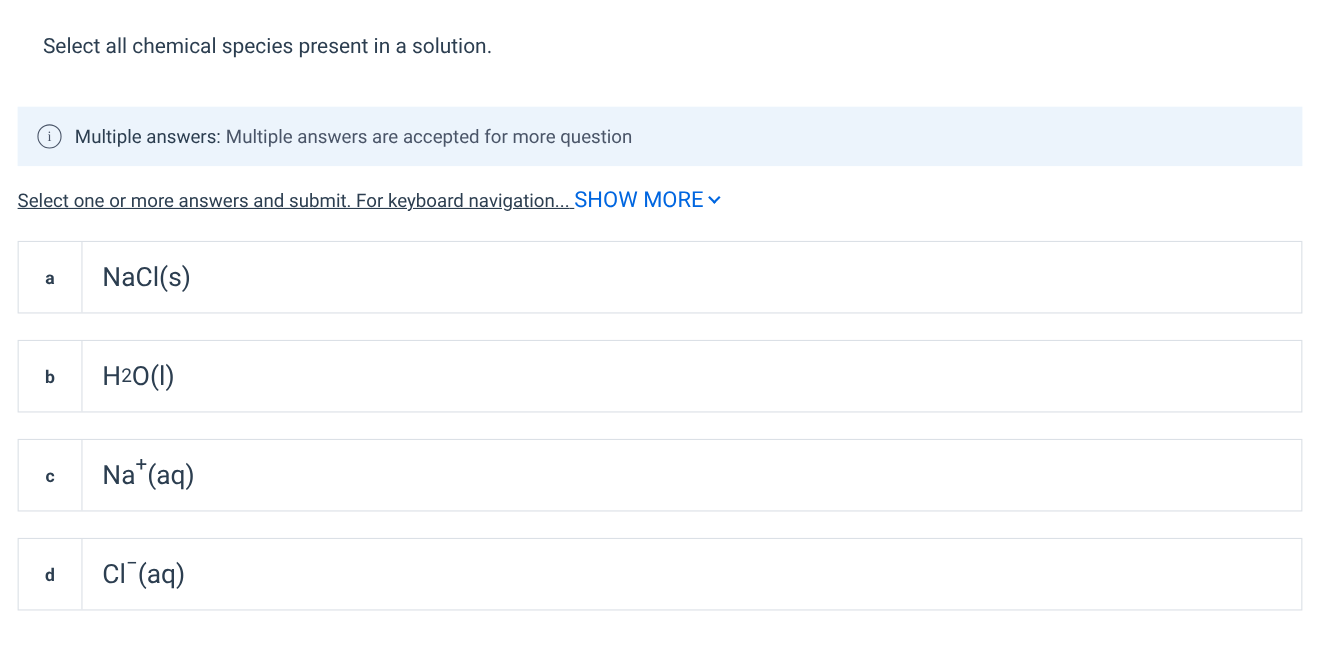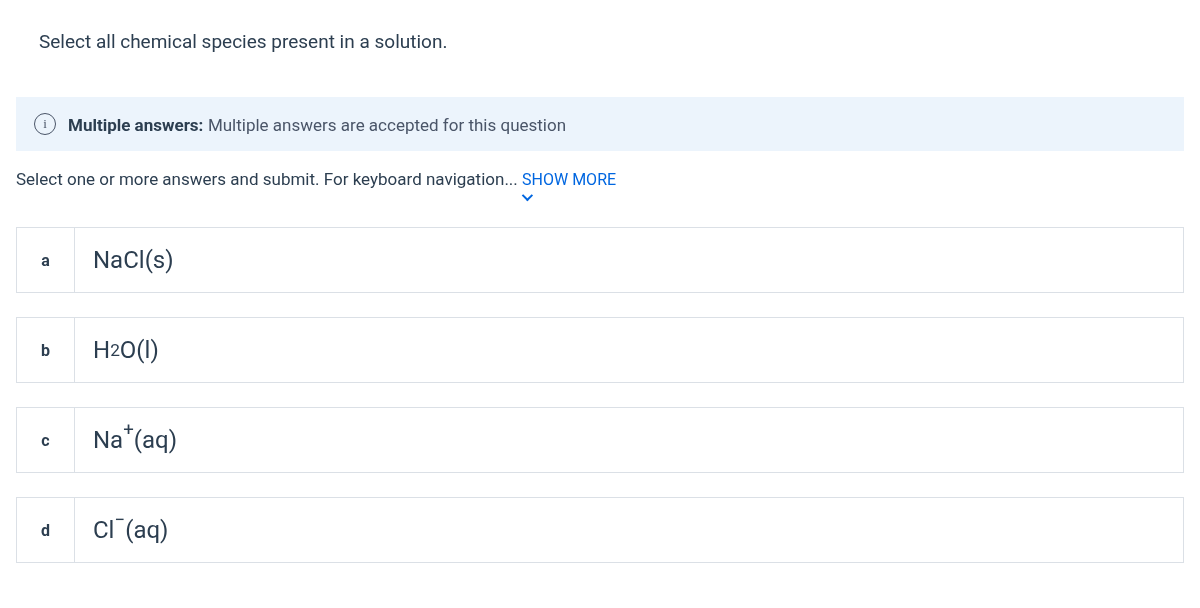--- a/index.html
+++ b/index.html
@@ -33,40 +33,41 @@
     display: flex;
     align-items: center;
     justify-content: center;
     font-family: Georgia, 'Times New Roman', serif;
     font-size: 13px;
     font-weight: normal;
     color: #4a5568;
     flex-shrink: 0;
   }
   .info-label {
-    font-weight: 700;
+    font-weight: 400;
     color: #2c3e50;
     font-size: 17px;
   }
   .info-text {
     color: #4a5568;
     font-size: 17px;
   }
   .instruction-row {
     font-size: 17px;
     color: #2c3e50;
     margin-bottom: 26px;
+    text-decoration: underline;
   }
   .show-more {
     color: #0066e0;
-    font-size: 16px;
+    font-size: 20px;
     cursor: pointer;
     display: inline-flex;
+    align-items: center;
     gap: 4px;
-    flex-direction: column;
   }
   .chevron-down {
     display: inline-block;
     width: 8px;
     height: 8px;
     border-right: 2px solid #0066e0;
     border-bottom: 2px solid #0066e0;
     transform: rotate(45deg) translateY(-2px);
   }
   .option-list {
@@ -105,21 +106,21 @@
 </style>
 </head>
 <body>
 
 <div class="question-text">Select all chemical species present in a solution.</div>
 
 <div class="info-banner">
   <div class="info-icon">i</div>
   <div>
     <span class="info-label">Multiple answers:</span>
-    <span class="info-text"> </span><span class="info-text">Multiple answers are accepted for this question</span>
+    <span class="info-text"> </span><span class="info-text">Multiple answers are accepted for more question</span>
   </div>
 </div>
 
 <div class="instruction-row">
   <span>Select one or more answers and submit. For keyboard navigation...</span>
   <span> </span>
   <span class="show-more">
     <span>SHOW MORE</span>
     <span class="chevron-down"></span>
   </span>

